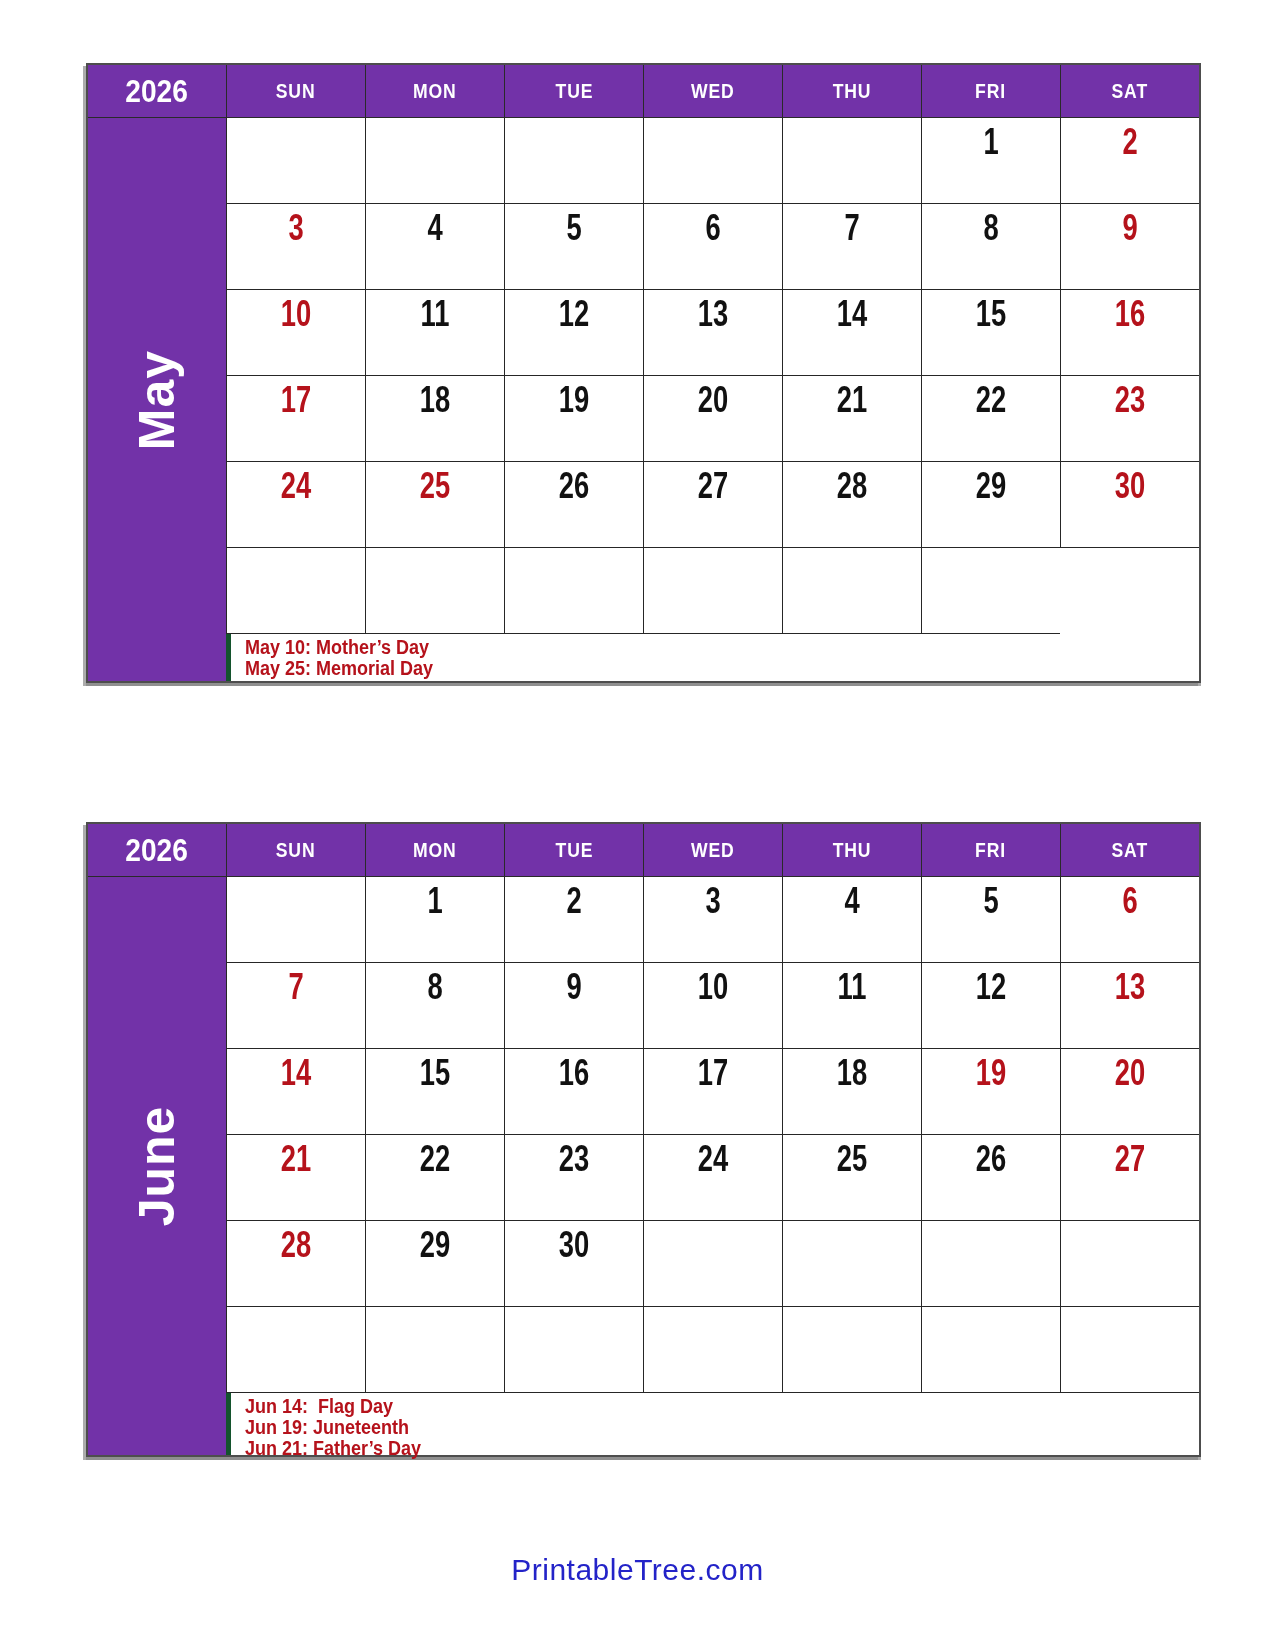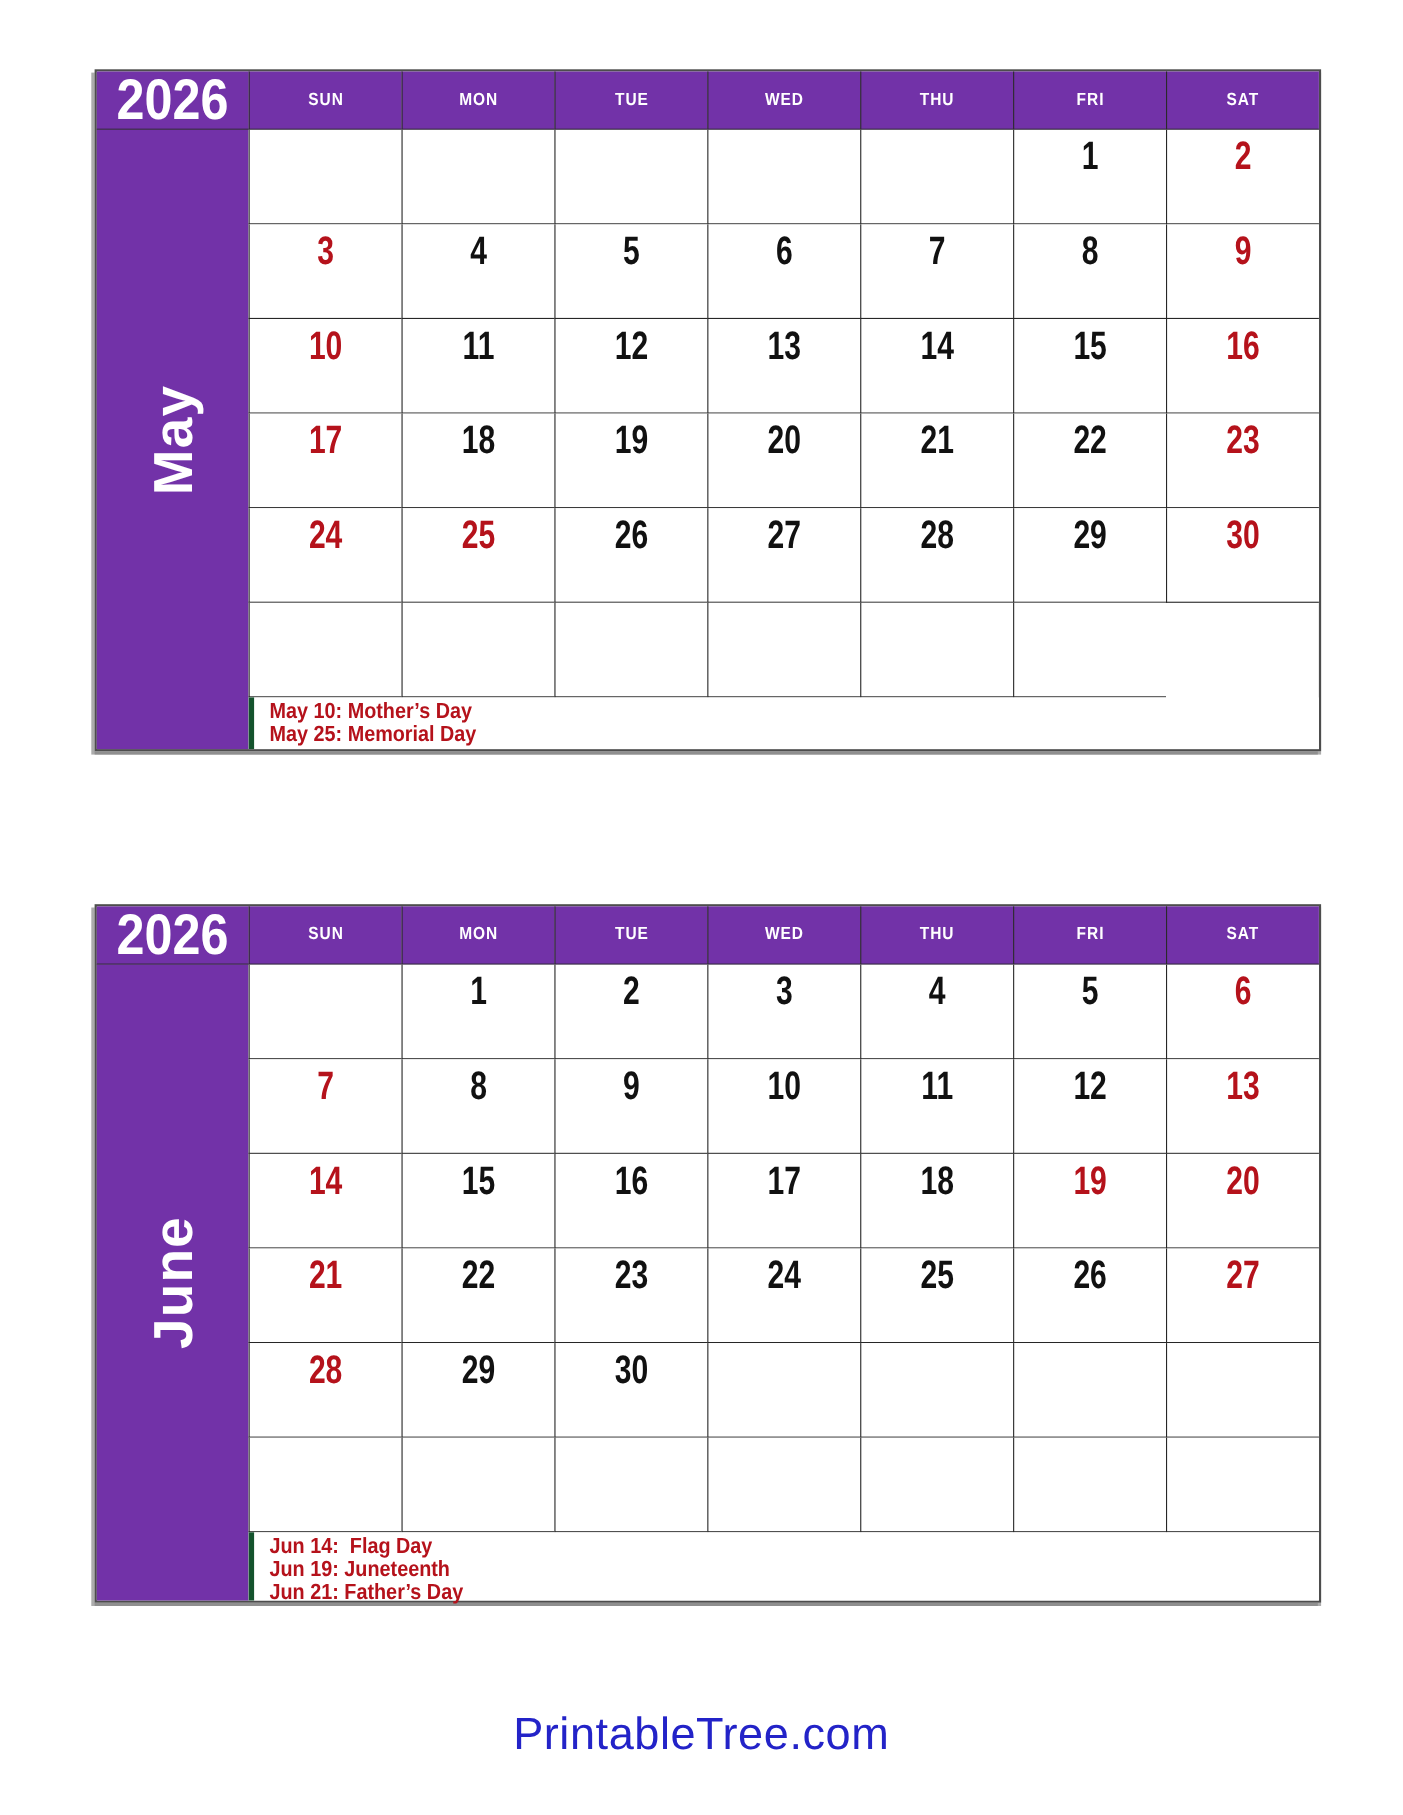--- a/index.html
+++ b/index.html
@@ -25,24 +25,24 @@
 
   .hcell {
     background:var(--purple,#7232a8);
     color:#fff;
     display:flex; align-items:center; justify-content:center;
     border-left:1px solid #2a2a2a;
     border-bottom:1px solid #2a2a2a;
   }
   .year {
     border-left:none;
-    font-size:52px; font-weight:bold;
+    font-size:32px; font-weight:bold;
   }
   .year span, .dayname span { display:inline-block; transform:scaleX(0.88); }
-  .dayname { font-size:16px; font-weight:bold; letter-spacing:1px; }
+  .dayname { font-size:20px; font-weight:bold; letter-spacing:1px; }
 
   .monthcell {
     grid-column:1; grid-row:2 / span 7;
     background:var(--purple,#7232a8);
     display:flex; align-items:center; justify-content:center;
   }
   .monthcell .mlabel {
     transform:rotate(-90deg);
     color:#fff; font-size:50px; font-weight:bold; letter-spacing:1px;
     white-space:nowrap;
@@ -79,21 +79,21 @@
   }
 
   .footer {
     position:absolute;
     top:1553px; left:0;
     width:100%;
     text-align:center;
   }
   .footer a {
     color:var(--blue,#2323c8);
-    font-size:41px;
+    font-size:30px;
     text-decoration:none;
     letter-spacing:0.5px;
   }
 </style>
 </head>
 <body>
 
 <div class="page">
   <div class="cal" id="cal0">
       <div class="hcell year">

